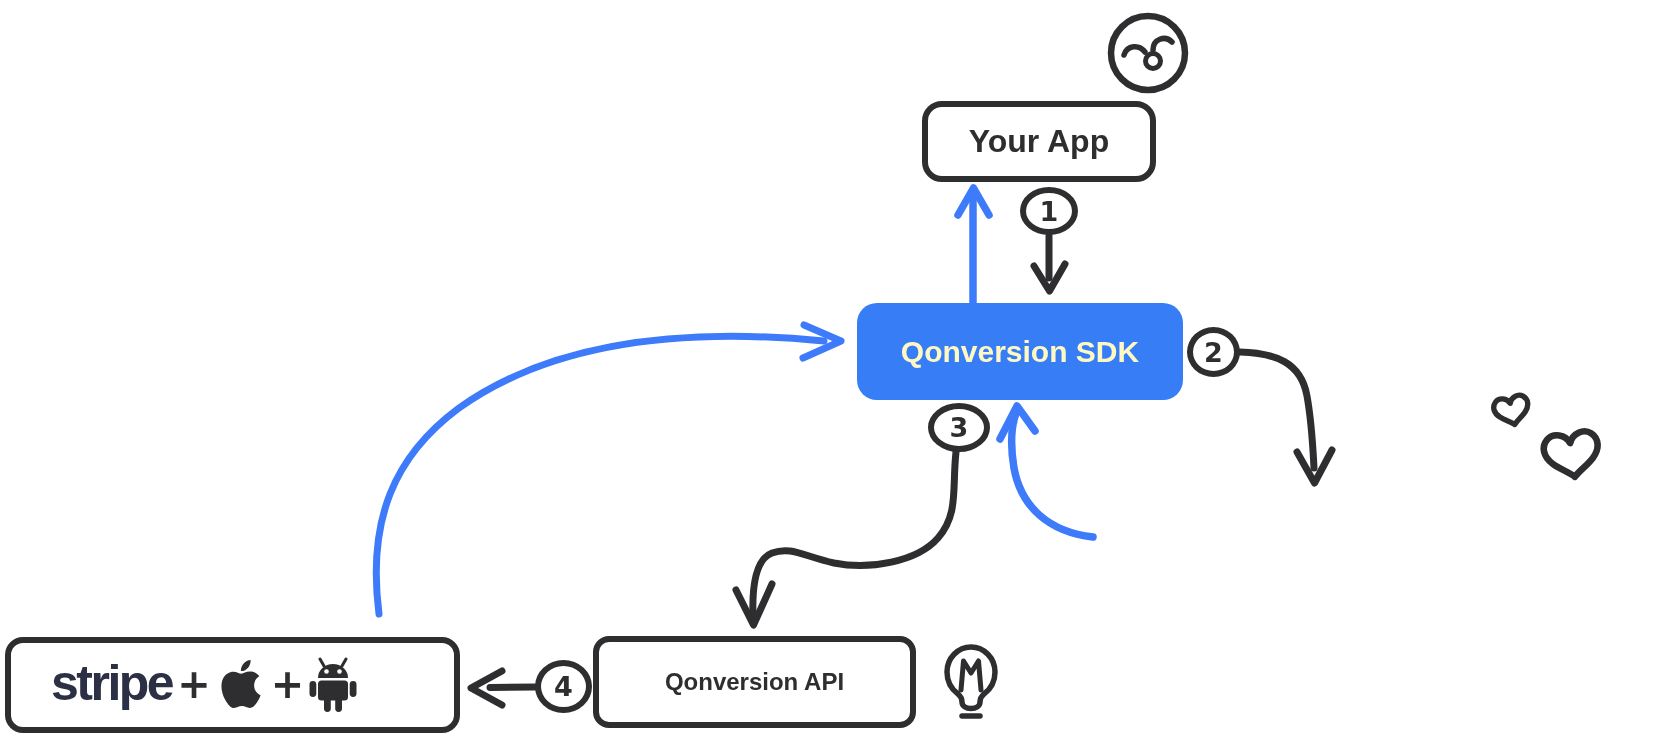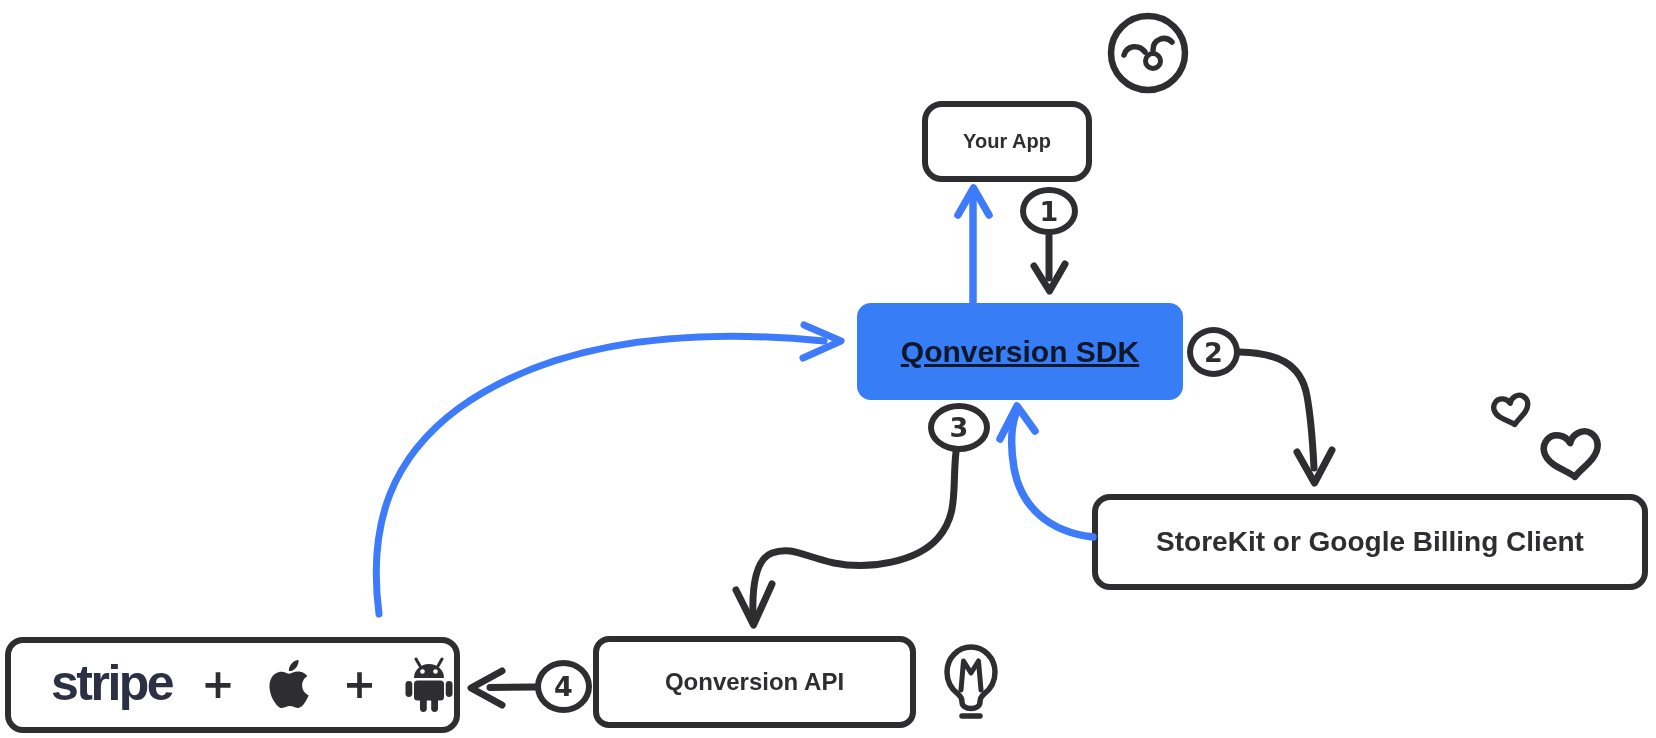--- a/index.html
+++ b/index.html
@@ -7,27 +7,27 @@
     position:relative;width:1656px;height:738px;background:#ffffff;overflow:hidden;
     font-family:"Liberation Sans",sans-serif;
   }
   .node{
     position:absolute;box-sizing:border-box;background:#ffffff;
     border:6px solid #2e2e30;border-radius:20px;
     display:flex;align-items:center;justify-content:center;
     font-weight:700;color:#2e2e30;z-index:1;
   }
   .node-label{white-space:nowrap;}
-  #node-sdk{background:#377df5;border:none;border-radius:14px;color:#0f172a;text-decoration:underline;}
-  #node-your-app{left:922px;top:101px;width:170px;height:81px;font-size:20px;}
+  #node-sdk{background:#377df5;border:none;border-radius:20px;color:#fef9c3;}
+  #node-your-app{left:922px;top:101px;width:234px;height:81px;font-size:32px;}
   #node-sdk{left:857px;top:303px;width:326px;height:97px;font-size:30px;}
   #node-storekit{left:1092px;top:494px;width:556px;height:96px;font-size:28px;border-radius:18px;}
   #node-api{left:593px;top:636px;width:323px;height:92px;font-size:24px;border-radius:16px;}
   #node-stores{left:5px;top:637px;width:455px;height:96px;border-radius:18px;
-    justify-content:flex-start;padding-left:40px;gap:29px;}
+    justify-content:flex-start;padding-left:40px;gap:5px;}
   .stripe-word{
     font-size:50px;font-weight:700;color:#2b3044;letter-spacing:-2.5px;
     line-height:1;transform:translateY(-2px);
   }
   .plus{
     font-family:"DejaVu Sans",sans-serif;font-weight:700;font-size:40px;
     color:#2e2e30;line-height:1;transform:translateY(-1px);
   }
   #arrow-layer{position:absolute;left:0;top:0;width:1656px;height:738px;z-index:2;}
   .step{
@@ -50,23 +50,20 @@
 <div id="canvas">
 
   <div class="node" id="node-your-app">
     <span class="node-label">Your App</span>
   </div>
 
   <div class="node" id="node-sdk">
     <span class="node-label">Qonversion SDK</span>
   </div>
 
-  <div class="node" id="node-storekit">
-    <span class="node-label">StoreKit or Google Billing Client</span>
-  </div>
 
   <div class="node" id="node-api">
     <span class="node-label">Qonversion API</span>
   </div>
 
   <div class="node" id="node-stores">
     <span class="stripe-word">stripe</span>
     <span class="plus">+</span>
     <svg width="50" height="58" viewBox="-0.5 -0.5 25 26">
       <path class="ink-fill" d="M12.152 6.896c-.948 0-2.415-1.078-3.96-1.04-2.04.027-3.91 1.183-4.961 3.014-2.117 3.675-.546 9.103 1.519 12.09 1.013 1.454 2.208 3.09 3.792 3.03 1.52-.065 2.09-.987 3.935-.987 1.831 0 2.35.987 3.96.948 1.637-.026 2.676-1.48 3.676-2.948 1.156-1.688 1.636-3.325 1.662-3.415-.039-.013-3.182-1.221-3.22-4.857-.026-3.04 2.48-4.494 2.597-4.559-1.429-2.09-3.623-2.324-4.39-2.376-2-.156-3.675 1.09-4.61 1.09zM15.53 3.83c.843-1.012 1.4-2.427 1.245-3.83-1.207.052-2.662.805-3.532 1.818-.78.896-1.454 2.338-1.273 3.714 1.338.104 2.715-.688 3.559-1.714"></path>

